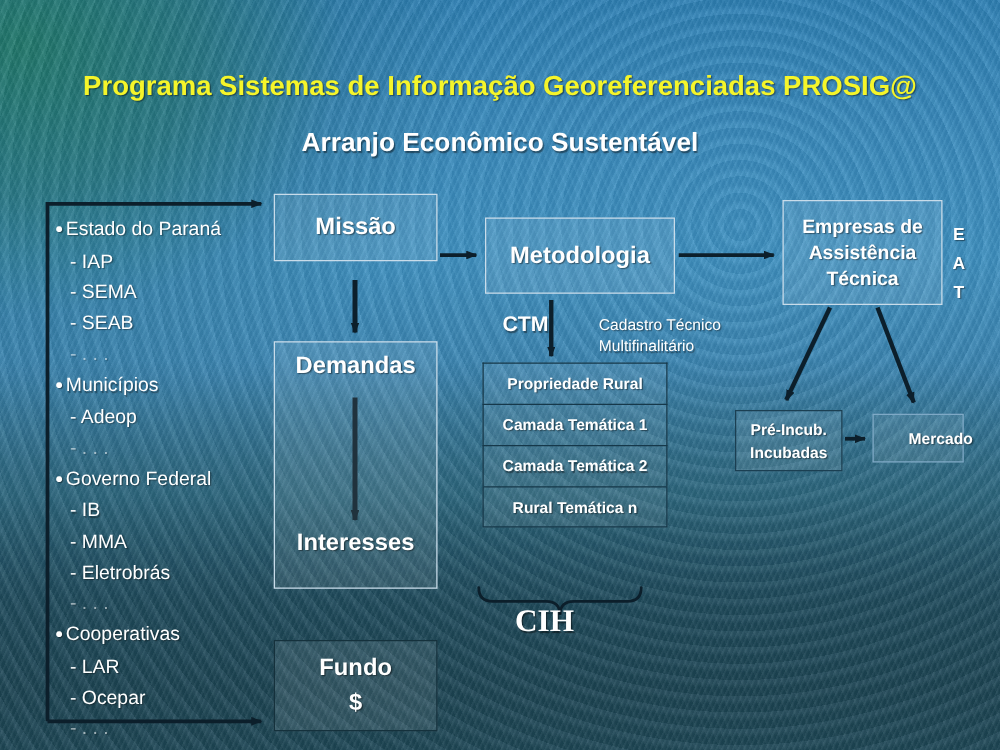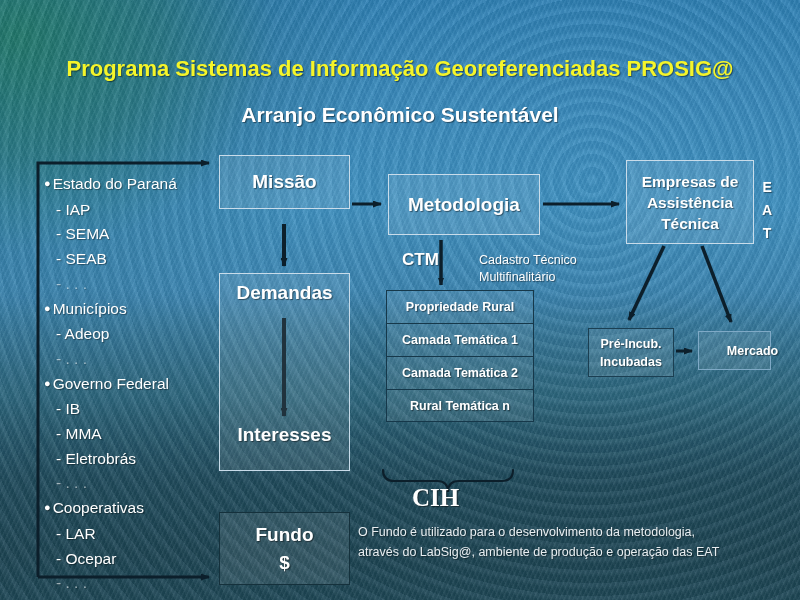--- a/index.html
+++ b/index.html
@@ -342,18 +342,14 @@
 
   <div class="box" id="box-preincub">
     <span>Pré-Incub.</span>
     <span>Incubadas</span>
   </div>
 
   <div class="box" id="box-mercado">
     <span>Mercado</span>
   </div>
 
-  <div class="footnote">
-    <div>O Fundo é utilizado para o desenvolvimento da metodologia,</div>
-    <div>através do LabSig@, ambiente de produção e operação das EAT</div>
-  </div>
 
 </div>
 
 </body></html>

